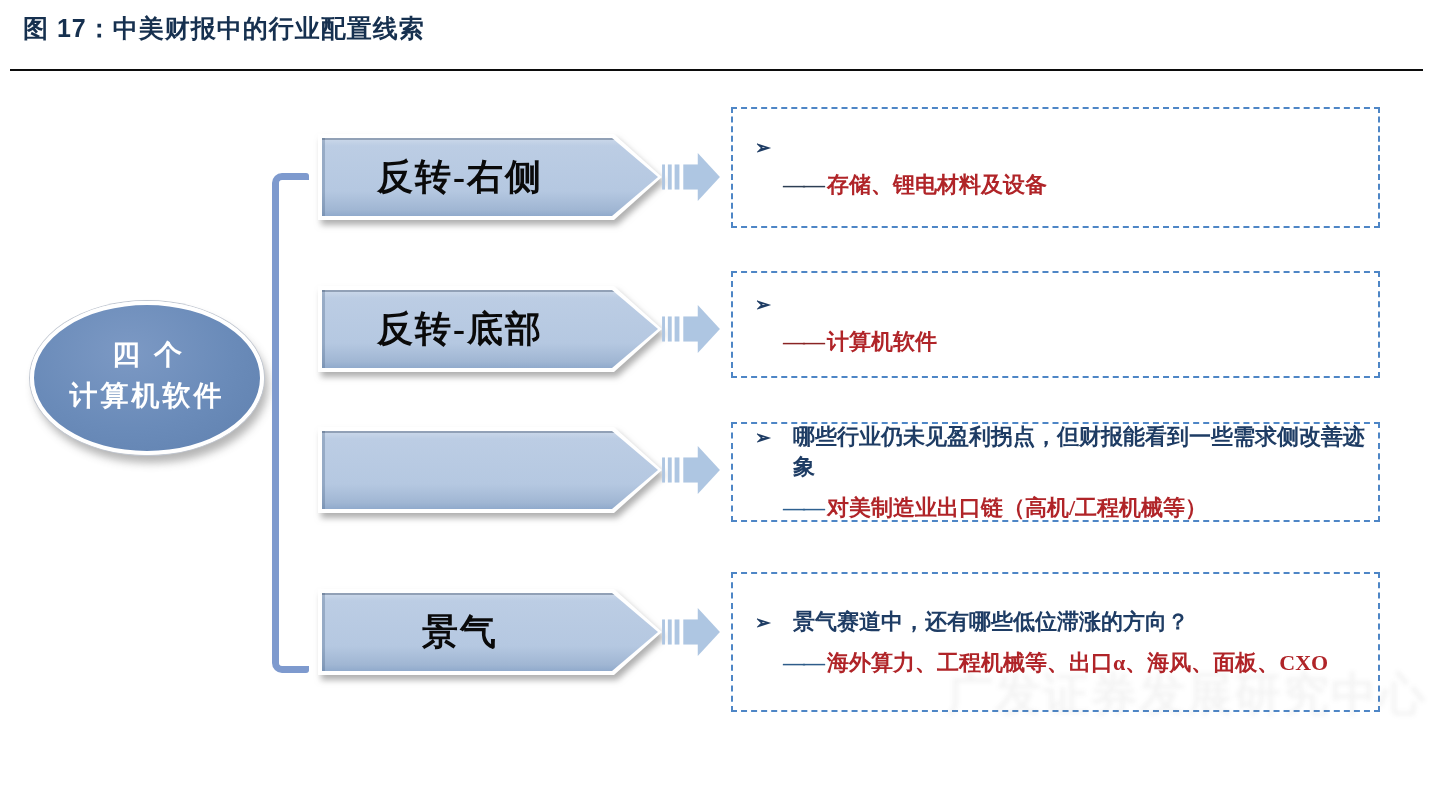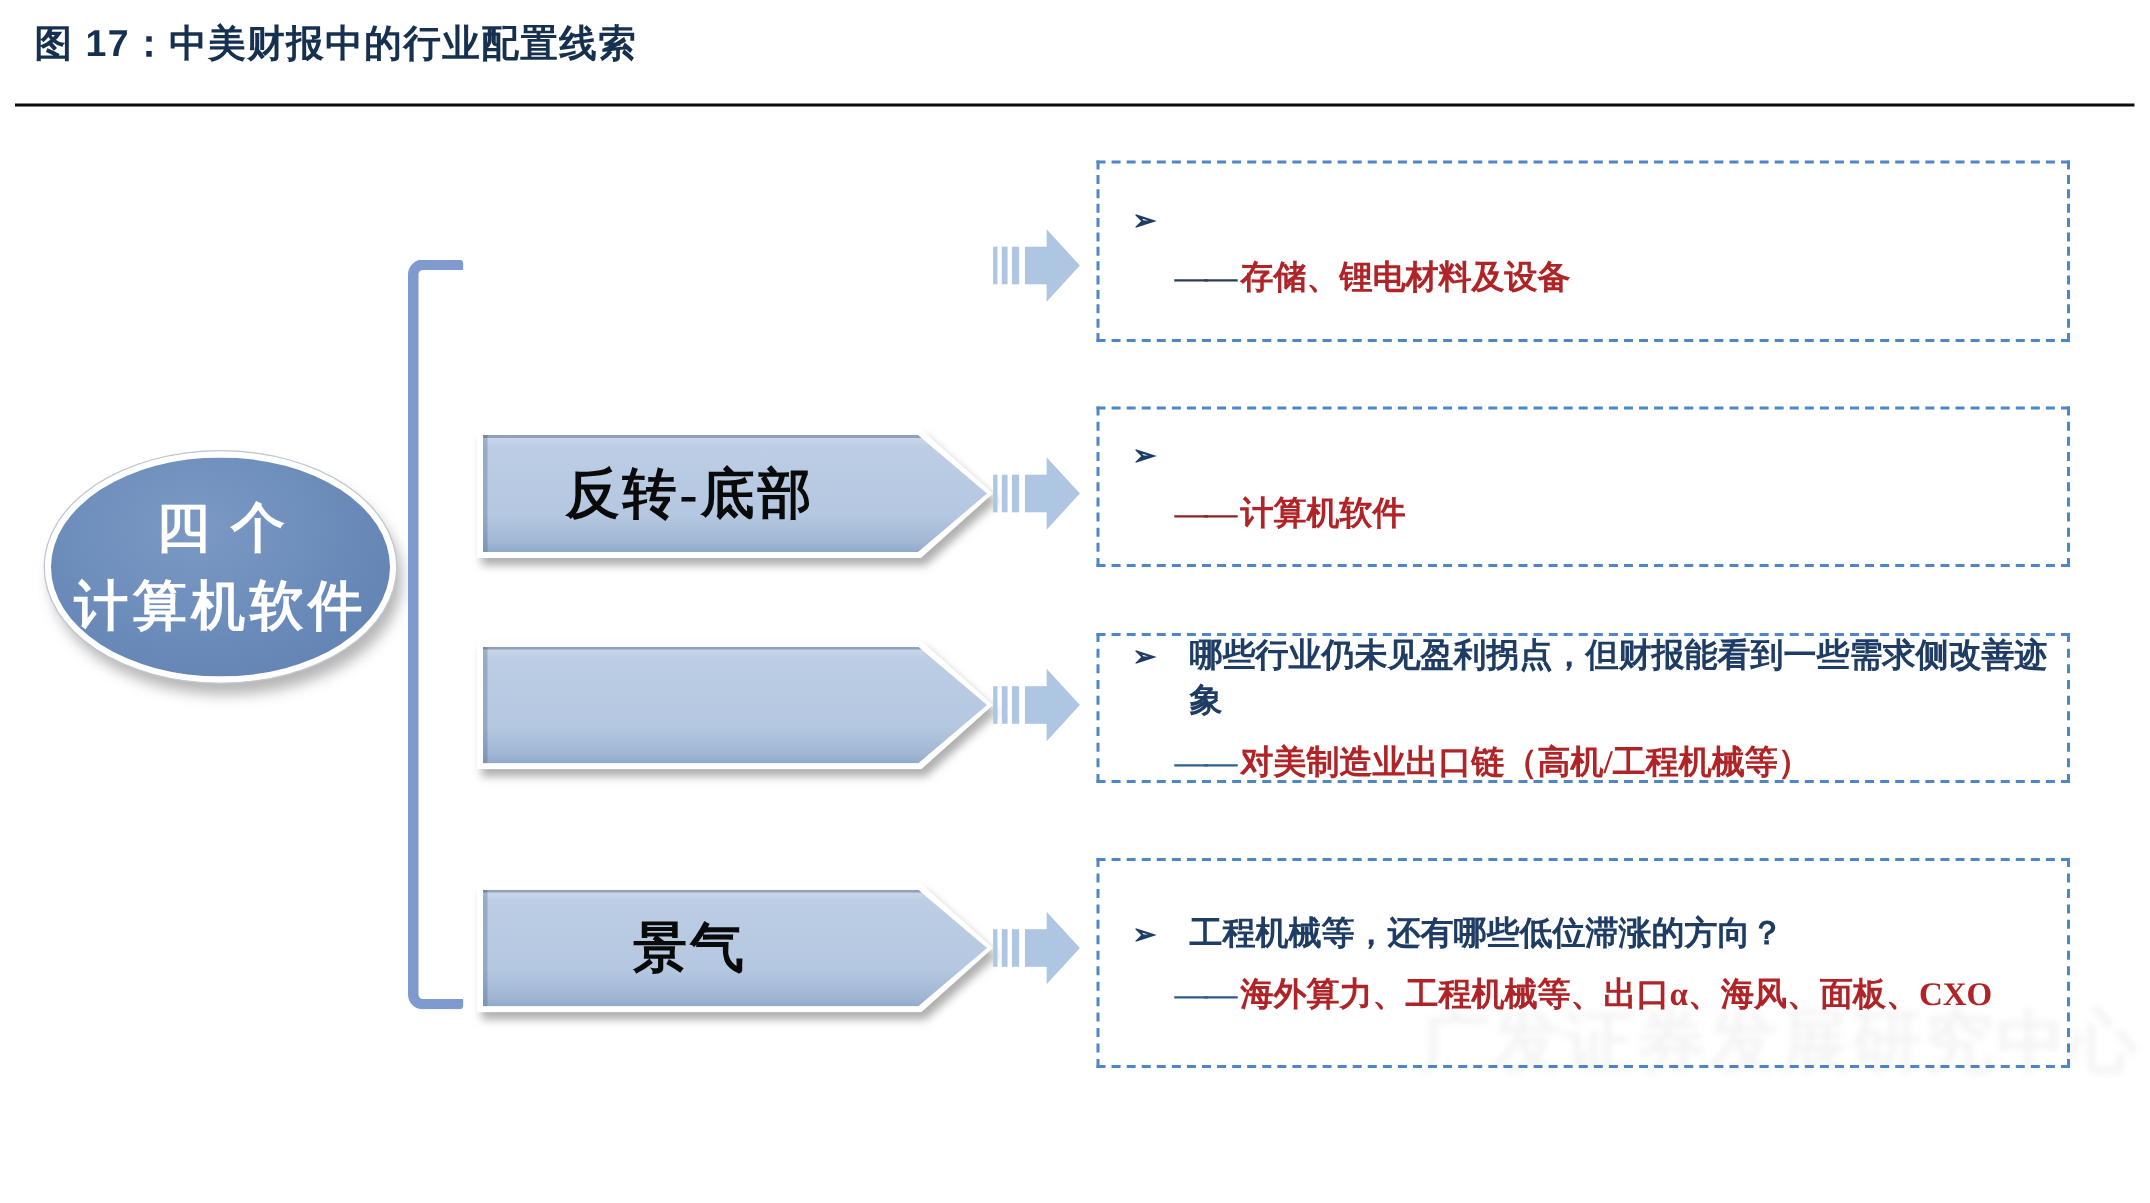--- a/index.html
+++ b/index.html
@@ -18,22 +18,22 @@
   }
   
   .ellipse{
     position:absolute;left:30px;top:301px;width:226px;height:146px;
     background:radial-gradient(ellipse at 42% 32%, #7c99c4 0%, var(--ellipse-fill,#6a8bb9) 55%, #5f80ae 100%);
     border:4px solid #fff;border-radius:50%;
     box-shadow:0 0 0 1px #c2c8d2, 4px 8px 9px rgba(90,90,90,.45);
     display:flex;flex-direction:column;align-items:center;justify-content:center;
   }
   .ellipse-line{
-    color:#fff;font-weight:bold;font-size:36px;line-height:1.45;
-    font-family:Liberation Serif, serif;
+    color:#fff;font-weight:bold;font-size:28px;line-height:1.45;
+    font-family:Liberation Mono, monospace;
   }
   .ellipse-line.l1{letter-spacing:14px;text-indent:14px;}
   .ellipse-line.l2{letter-spacing:3px;}
   
   .bracket{
     position:absolute;left:272px;top:173px;width:30px;height:486px;
     border-left:7px solid var(--connector-blue,#7e9ace);
     border-top:7px solid var(--connector-blue,#7e9ace);
     border-bottom:7px solid var(--connector-blue,#7e9ace);
     border-radius:10px 3px 3px 10px;
@@ -91,20 +91,25 @@
   <div class="figure-title">图 17：中美财报中的行业配置线索</div>
   <div class="title-divider"></div>
 
   <div class="ellipse">
     <div class="ellipse-line l1">四个</div>
     <div class="ellipse-line l2">计算机软件</div>
   </div>
 
   <div class="bracket"></div>
 
+  <div class="pent" style="top:134px">
+    <div class="outer"></div>
+    <div class="inner"></div>
+    <div class="label">反转-右侧</div>
+  </div>
   <svg class="striped-arrow" style="top:150px" viewBox="0 0 60 56">
     <g fill="#aec6e2">
       <rect x="0" y="15" width="3" height="26"></rect>
         <rect x="6" y="15" width="4" height="26"></rect>
       <rect x="13" y="15" width="5" height="26"></rect>
         <rect x="22" y="15" width="16" height="26"></rect>
       <polygon points="37,3 60,28 37,53"></polygon>
     </g>
   </svg>
   <div class="panel" style="top:107px;height:121px">
@@ -175,21 +180,21 @@
       <rect x="0" y="15" width="3" height="26"></rect>
         <rect x="6" y="15" width="4" height="26"></rect>
       <rect x="13" y="15" width="5" height="26"></rect>
         <rect x="22" y="15" width="16" height="26"></rect>
       <polygon points="37,3 60,28 37,53"></polygon>
     </g>
   </svg>
   <div class="panel" style="top:572px;height:140px">
     <div class="q-line">
       <span class="q-bullet">➢</span>
-      <span>工程机械等，还有哪些低位滞涨的方向？</span>
+      <span>景气赛道中，还有哪些低位滞涨的方向？</span>
     </div>
     <div class="a-line">
       <span class="a-dash" style="color: rgb(46, 92, 138);">——</span>
       <span>海外算力、工程机械等、出口α、海风、面板、CXO</span>
     </div>
   </div>
 
   <div class="source-divider"></div>
   <div class="watermark">广发证券发展研究中心</div>
 

